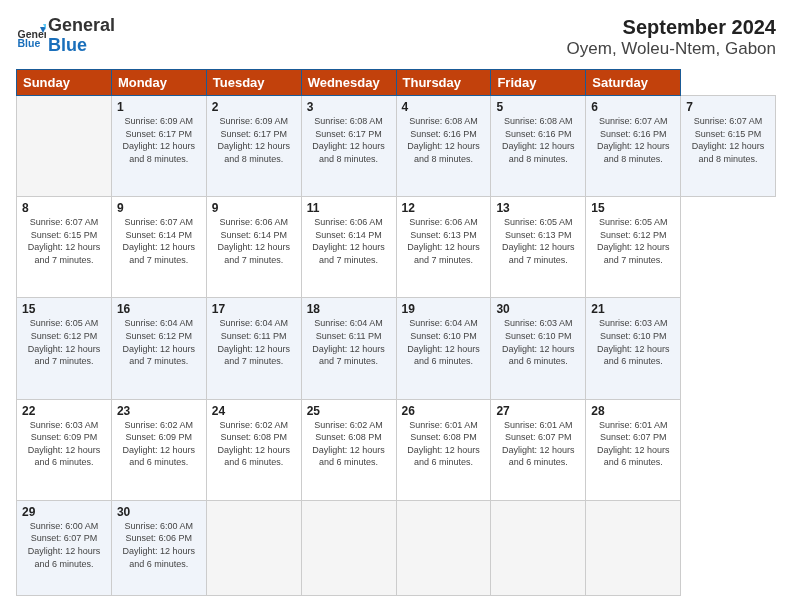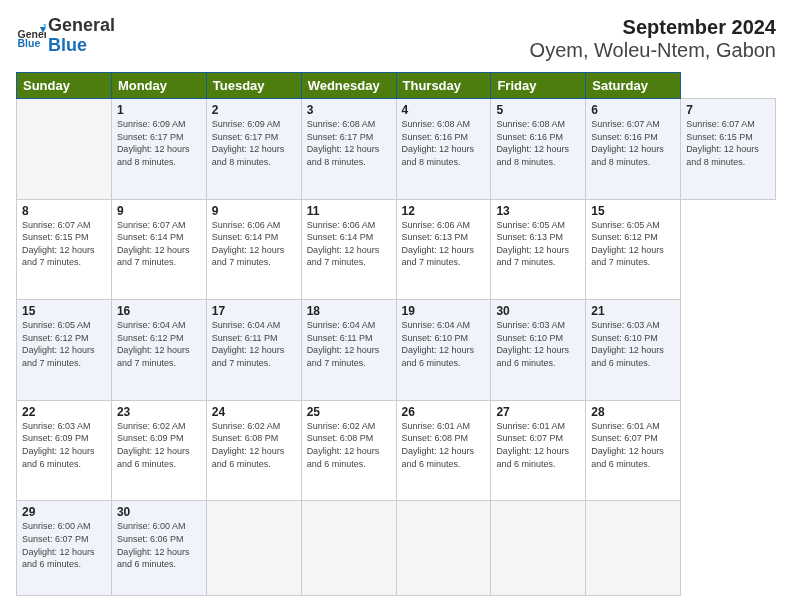--- a/index.html
+++ b/index.html
@@ -44,32 +44,32 @@
     }
     .title-block {
       text-align: right;
     }
     .title-block h1 {
       font-size: 20px;
       font-weight: bold;
       color: #222;
     }
     .title-block h2 {
-      font-size: 20px;
+      font-size: 17px;
       color: #444;
       font-weight: normal;
     }
     .calendar {
       flex: 1;
       border-collapse: collapse;
       width: 100%;
       table-layout: fixed;
     }
     .calendar th {
-      background: #4d7c0f;
+      background: #c2410c;
       color: #fff;
       text-align: left;
       padding: 5px 6px;
       font-size: 13px;
       border: 1px solid #1a5a96;
     }
     .calendar td {
       border: 1px solid #ccc;
       vertical-align: top;
       padding: 4px 5px;
@@ -85,20 +85,21 @@
       font-size: 12px;
       font-weight: bold;
       color: #222;
       display: block;
       margin-bottom: 1px;
     }
     .day-info {
       font-size: 9px;
       color: #444;
       line-height: 1.4;
+      text-align: center;
     }
     .empty-cell {
       background: #f5f5f5 !important;
     }
     .row-shaded td {
       background: #f0f4fa;
     }
   </style>
 </head>
 <body>

